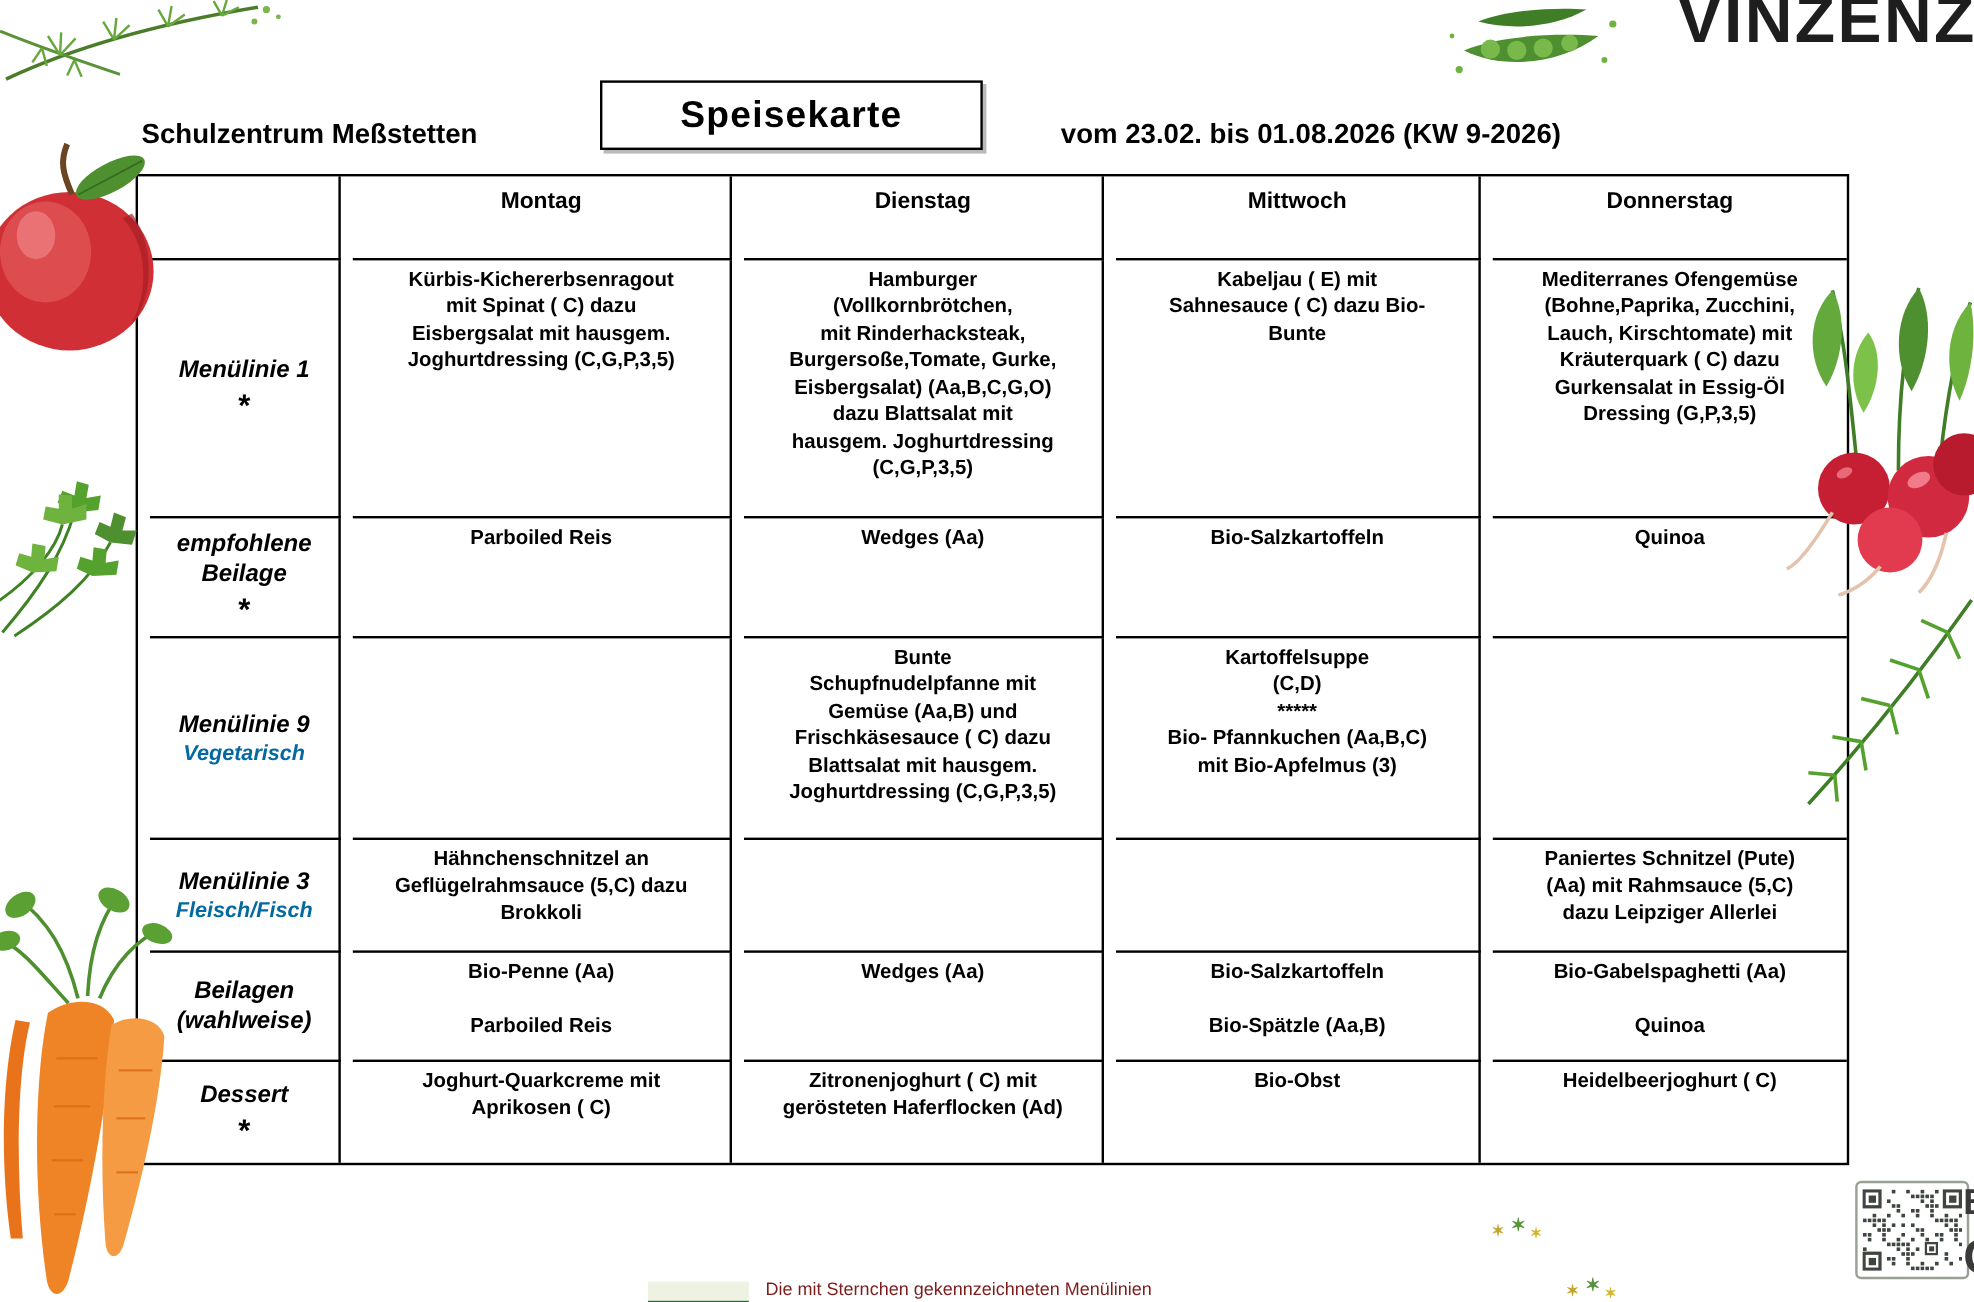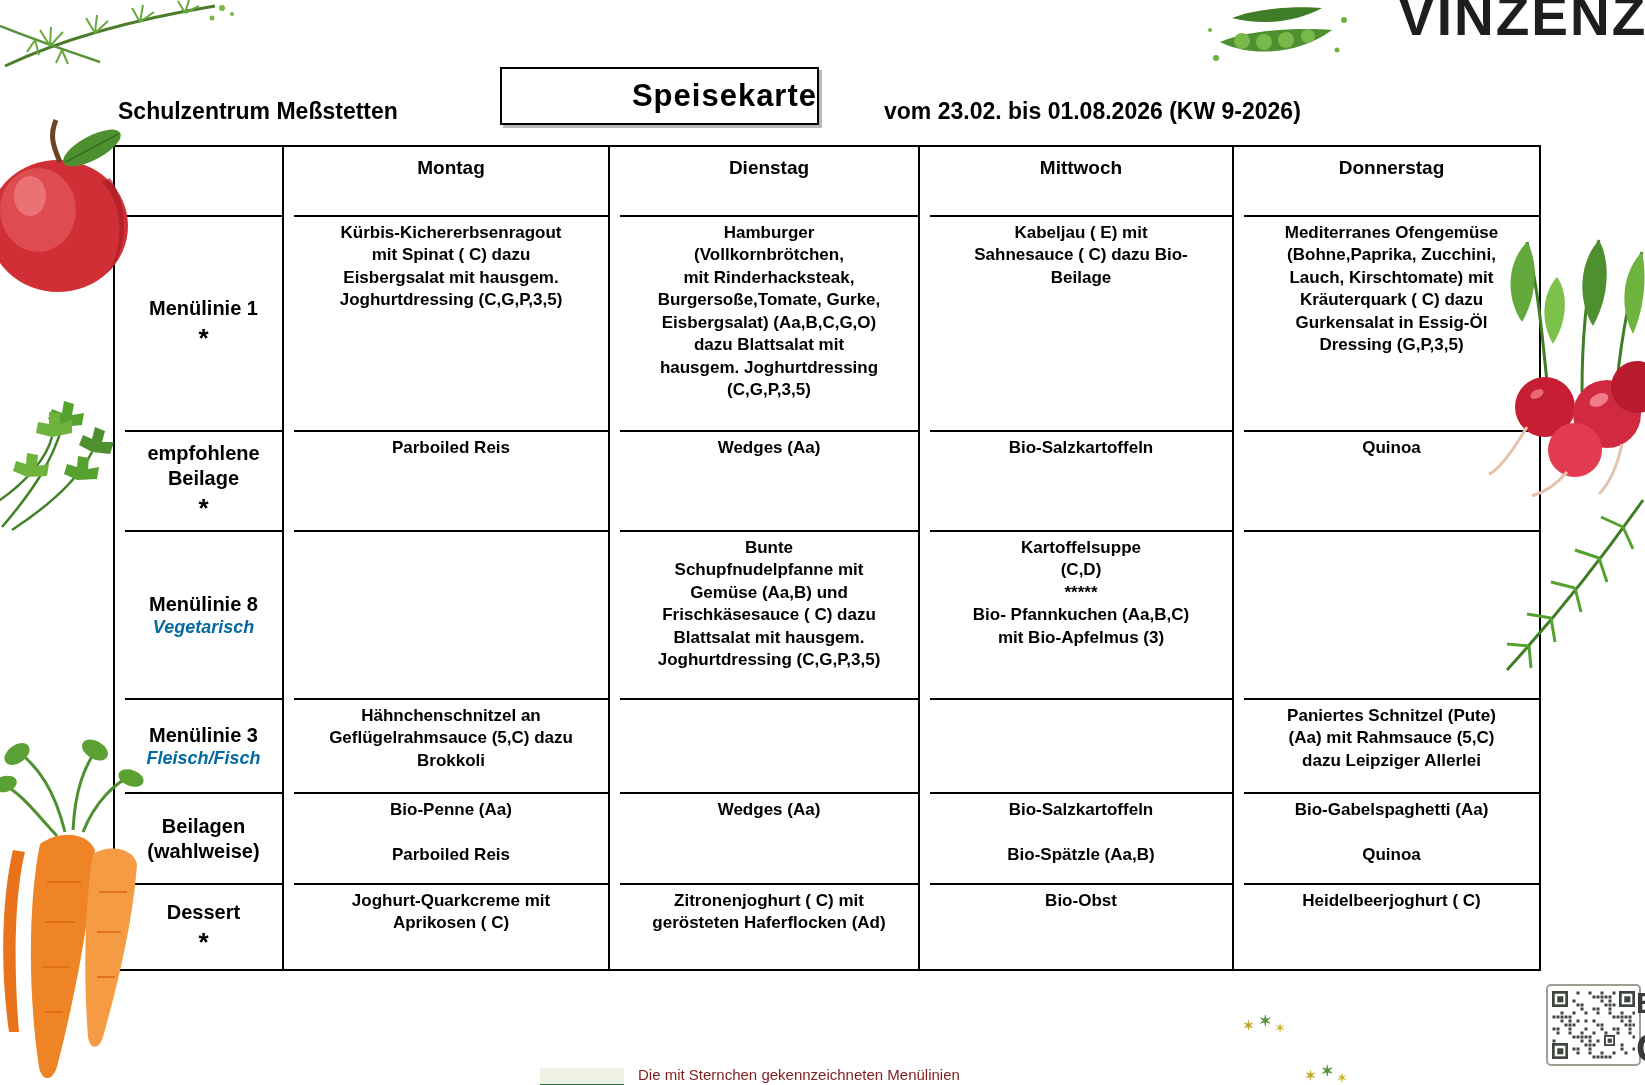--- a/index.html
+++ b/index.html
@@ -3,37 +3,37 @@
 <meta charset="utf-8">
 <style>
   html,body{margin:0;padding:0;background:#fff;}
   #page{position:relative;width:1645px;height:1085px;background:#fff;overflow:hidden;
         font-family:"Liberation Sans",sans-serif;color:#000;}
 
   
   .school{position:absolute;left:118px;top:98px;font-size:23px;font-weight:bold;}
   .titlebox{position:absolute;left:500px;top:67px;width:315px;height:54px;
             border:2px solid #000;box-shadow:3px 3px 0 #b9b9b9;background:#fff;
-            display:flex;align-items:center;justify-content:flex-end;}
+            display:flex;align-items:center;justify-content:center;}
   .titlebox .t{font-size:31px;font-weight:bold;letter-spacing:1px;}
   .daterange{position:absolute;left:884px;top:98px;font-size:23px;font-weight:bold;}
   .logo{position:absolute;left:1398px;top:-16px;font-size:55px;font-weight:bold;
         letter-spacing:2px;color:#1e1e1e;white-space:nowrap;}
 
   
   .grid{position:absolute;left:113px;top:145px;display:grid;background:#fff;
         grid-template-columns:169px 326px 310px 314px 305px;
         grid-template-rows:70px 215px 100px 168px 94px 91px 84px;
         border:2px solid #000;}
   .grid>div{border-right:2px solid #000;border-bottom:2px solid #000;box-sizing:border-box;overflow:hidden;margin-left:10px;}
   .grid>div:nth-child(5n){border-right:none;}
   .grid>div:nth-child(n+31){border-bottom:none;}
   .dayhead{font-size:19px;font-weight:bold;text-align:center;padding-top:10px;}
   .label-cell{display:flex;flex-direction:column;justify-content:center;align-items:center;padding:0 4px;}
-  .lbl{white-space:pre-line;font-size:20px;font-weight:bold;line-height:1.25;text-align:center;}
+  .lbl{white-space:pre-line;font-size:20px;font-weight:bold;line-height:1.25;text-align:center;font-style:italic;}
   .sub{color:#0369a1;font-style:italic;font-weight:bold;font-size:18px;line-height:1.2;}
   .star{font-size:26px;font-weight:bold;line-height:0.9;margin-top:6px;}
   .sub:empty,.star:empty{display:none;}
   .day-cell{white-space:pre-line;font-size:17px;font-weight:bold;line-height:1.32;
             text-align:center;padding:5px 6px 0 6px;}
 
   
   .legend-swatch{position:absolute;left:540px;top:1068px;width:84px;height:16px;
                  background:#edf2e2;border-bottom:3px solid #2d6a42;}
   .footnote{position:absolute;left:638px;top:1066px;font-size:15px;color:#7f1d1d;}
@@ -79,41 +79,41 @@
     <div class="day-cell">Hamburger
 (Vollkornbrötchen,
 mit Rinderhacksteak,
 Burgersoße,Tomate, Gurke,
 Eisbergsalat) (Aa,B,C,G,O)
 dazu Blattsalat mit
 hausgem. Joghurtdressing
 (C,G,P,3,5)</div>
     <div class="day-cell">Kabeljau ( E) mit
 Sahnesauce ( C) dazu  Bio-
-Beilage</div>
+Bunte</div>
     <div class="day-cell">Mediterranes Ofengemüse
 (Bohne,Paprika, Zucchini,
 Lauch, Kirschtomate) mit
 Kräuterquark ( C) dazu
 Gurkensalat in Essig-Öl
 Dressing (G,P,3,5)</div>
 
     <div class="label-cell">
       <div class="lbl">empfohlene
 Beilage</div>
 
       <div class="star">*</div>
     </div>
     <div class="day-cell">Parboiled Reis</div>
     <div class="day-cell">Wedges (Aa)</div>
     <div class="day-cell">Bio-Salzkartoffeln</div>
     <div class="day-cell">Quinoa</div>
 
     <div class="label-cell">
-      <div class="lbl">Menülinie 8</div>
+      <div class="lbl">Menülinie 9</div>
       <div class="sub">Vegetarisch</div>
 
     </div>
     <div class="day-cell"></div>
     <div class="day-cell">Bunte
 Schupfnudelpfanne mit
 Gemüse (Aa,B) und
 Frischkäsesauce ( C) dazu
 Blattsalat mit  hausgem.
 Joghurtdressing (C,G,P,3,5)</div>

